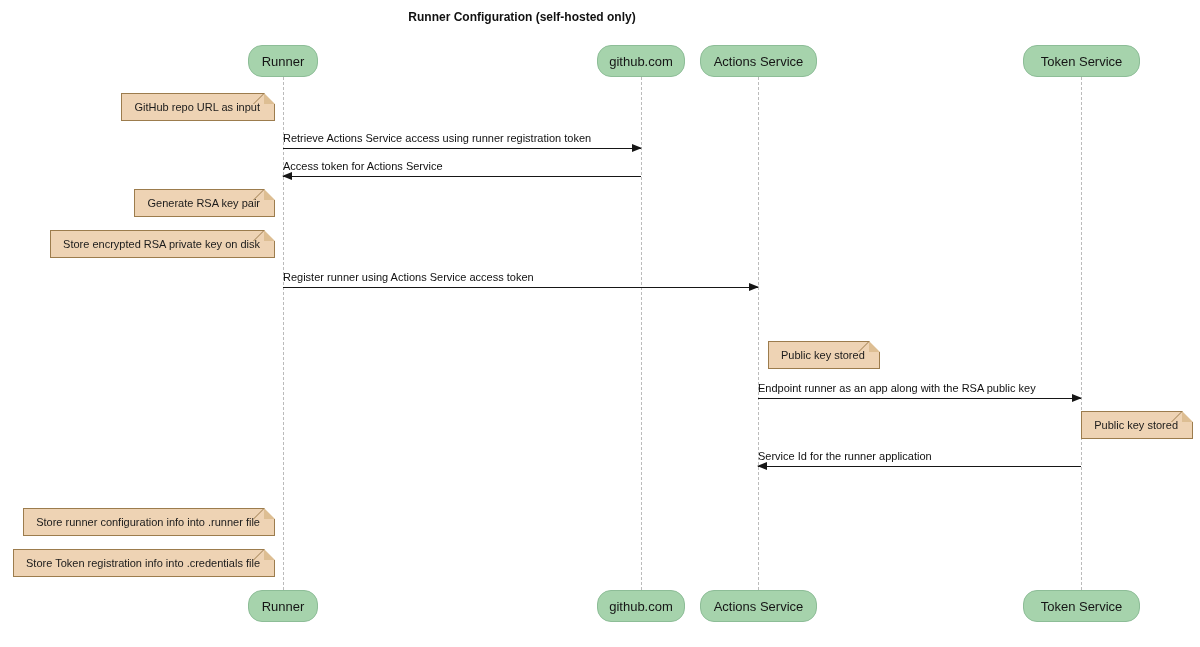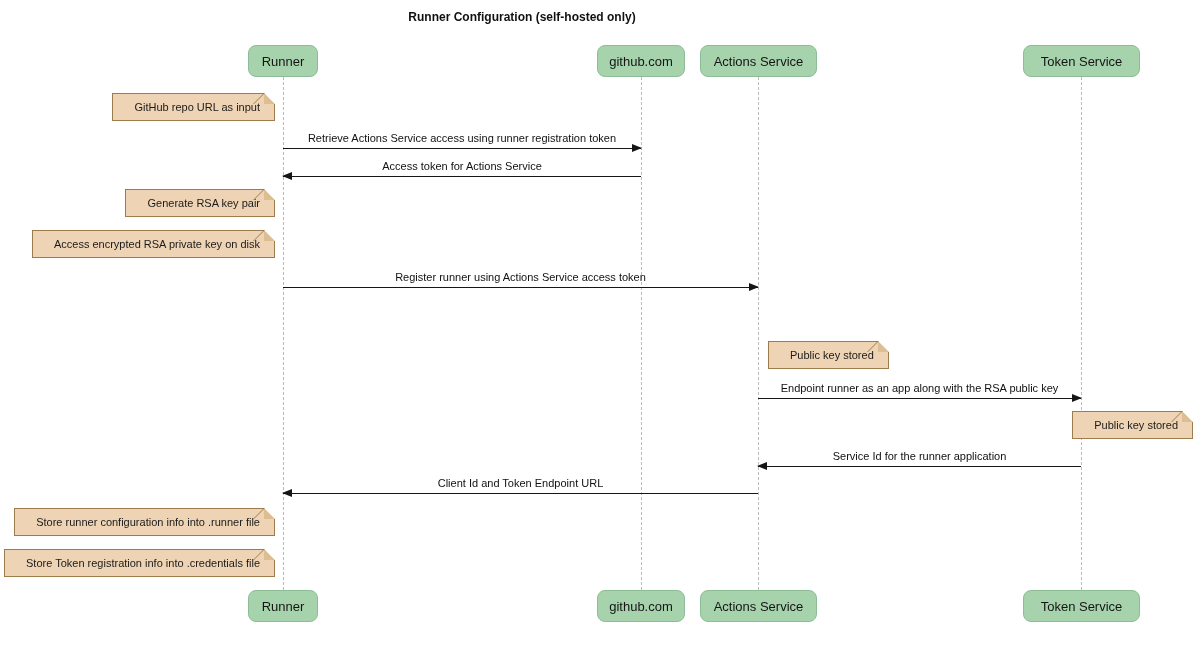--- a/index.html
+++ b/index.html
@@ -20,49 +20,49 @@
 
   .lifeline {
     position: absolute; top: 77px; height: 513px; width: 0;
     border-left: 1px dashed #bbbbbb;
   }
 
   .participant {
     position: absolute; height: 32px;
     background: #a6d3ac;
     border: 1px solid #8dbd97;
-    border-radius: 8px;
+    border-radius: 14px;
     display: flex; align-items: center; justify-content: center;
     font-size: 13px; color: #151515;
     white-space: nowrap;
   }
 
   .note {
     position: absolute;
     background: #eed3b4;
     border: 1px solid #9c7c4d;
     font-size: 11px; line-height: 14px;
-    padding: 6px 14px 6px 21px;
+    padding: 6px 14px 6px 12px;
     white-space: nowrap;
     color: #1b1b1b;
   }
   .note::before { 
     content: ""; position: absolute; top: -1px; right: -1px;
     border-style: solid; border-width: 0 11px 11px 0;
     border-color: #ffffff #ffffff #ddbe93 #eed3b4;
   }
   .note::after { 
     content: ""; position: absolute; top: -1px; right: 9px;
     width: 0; height: 11px; border-right: 1px solid #9c7c4d;
     transform: skewX(-45deg); transform-origin: top;
   }
 
   .msg { position: absolute; }
   .msg-label {
-    text-align: center; font-size: 11px; line-height: 14px;
+    font-size: 11px; line-height: 14px;
     padding-bottom: 3px; white-space: nowrap; color: #111;
   }
   .msg-line { position: relative; height: 0; border-top: 1px solid #161616; }
   .arrow-r {
     position: absolute; right: -1px; top: -5px; width: 0; height: 0;
     border-left: 10px solid #161616;
     border-top: 4.5px solid transparent; border-bottom: 4.5px solid transparent;
   }
   .arrow-l {
     position: absolute; left: -1px; top: -5px; width: 0; height: 0;
@@ -82,21 +82,21 @@
   <div class="lifeline" style="left:758px;"></div>
   <div class="lifeline" style="left:1081px;"></div>
 
   <div class="participant" style="left:248px; top:45px; width:70px;">Runner</div>
   <div class="participant" style="left:597px; top:45px; width:88px;">github.com</div>
   <div class="participant" style="left:700px; top:45px; width:117px;">Actions Service</div>
   <div class="participant" style="left:1023px; top:45px; width:117px;">Token Service</div>
 
   <div class="note" style="right:925px; top:93px;"><span>GitHub repo URL as input</span></div>
   <div class="note" style="right:925px; top:189px;margin-left:22px;"><span>Generate RSA key pair</span></div>
-  <div class="note" style="right:925px; top:230px;"><span>Access encrypted RSA private key on disk</span></div>
+  <div class="note" style="right:925px; top:230px;"><span>Store encrypted RSA private key on disk</span></div>
   <div class="note" style="left:768px; top:341px;"><span>Public key stored</span></div>
   <div class="note" style="right:7px; top:411px;"><span>Public key stored</span></div>
   <div class="note" style="right:925px; top:508px;"><span>Store runner configuration info into .runner file</span></div>
   <div class="note" style="right:925px; top:549px;"><span>Store Token registration info into .credentials file</span></div>
 
   <div class="msg" style="left:283px; top:131px; width:358px;">
     <div class="msg-label">Retrieve Actions Service access using runner registration token</div>
     <div class="msg-line">
         <span class="arrow-r"></span>
       </div>
@@ -123,25 +123,19 @@
       </div>
   </div>
 
   <div class="msg" style="left:758px; top:449px; width:323px;">
     <div class="msg-label">Service Id for the runner application</div>
     <div class="msg-line">
         <span class="arrow-l"></span>
       </div>
   </div>
 
-  <div class="msg" style="left:283px; top:476px; width:475px;">
-    <div class="msg-label">Client Id and Token Endpoint URL</div>
-    <div class="msg-line">
-        <span class="arrow-l"></span>
-      </div>
-  </div>
 
   <div class="participant" style="left:248px; top:590px; width:70px;">Runner</div>
   <div class="participant" style="left:597px; top:590px; width:88px;">github.com</div>
   <div class="participant" style="left:700px; top:590px; width:117px;">Actions Service</div>
   <div class="participant" style="left:1023px; top:590px; width:117px;">Token Service</div>
 
 </div>
 
 </body></html>

